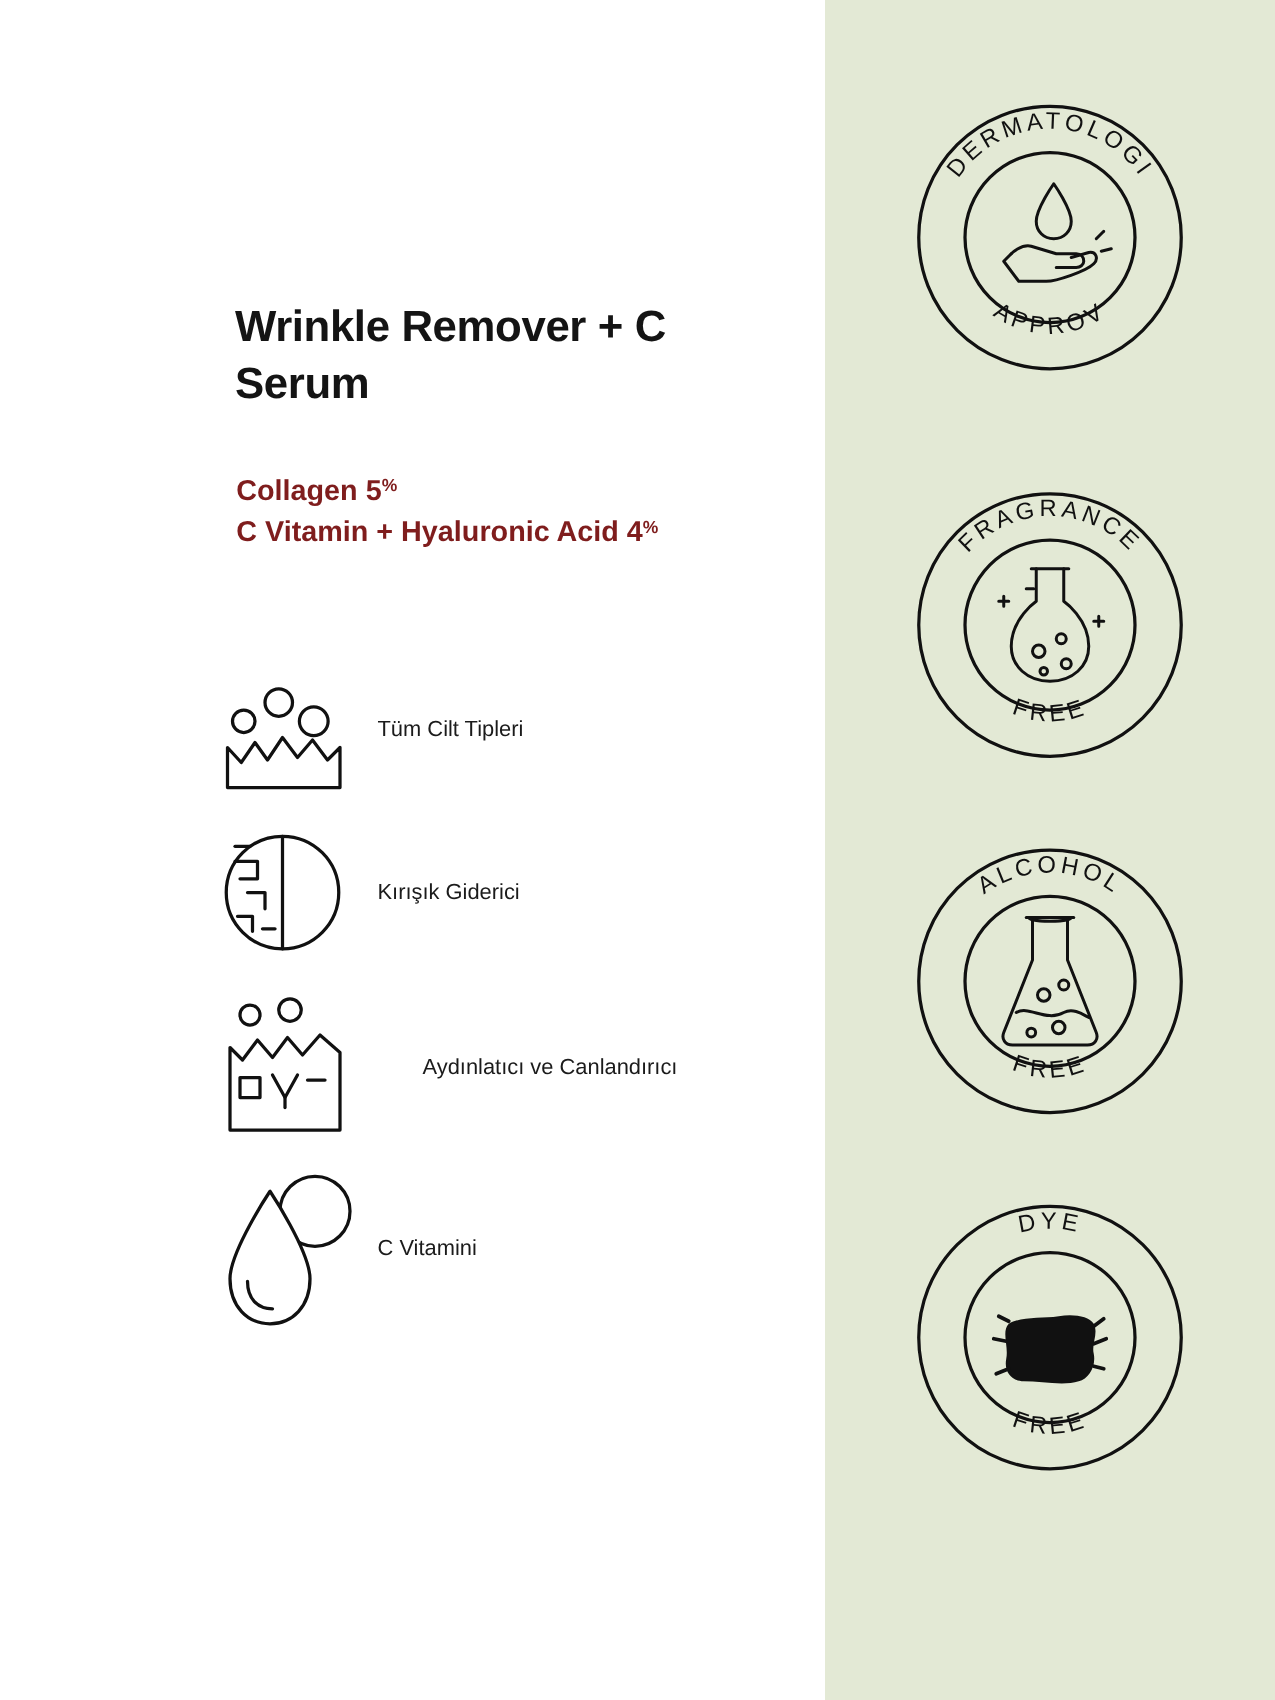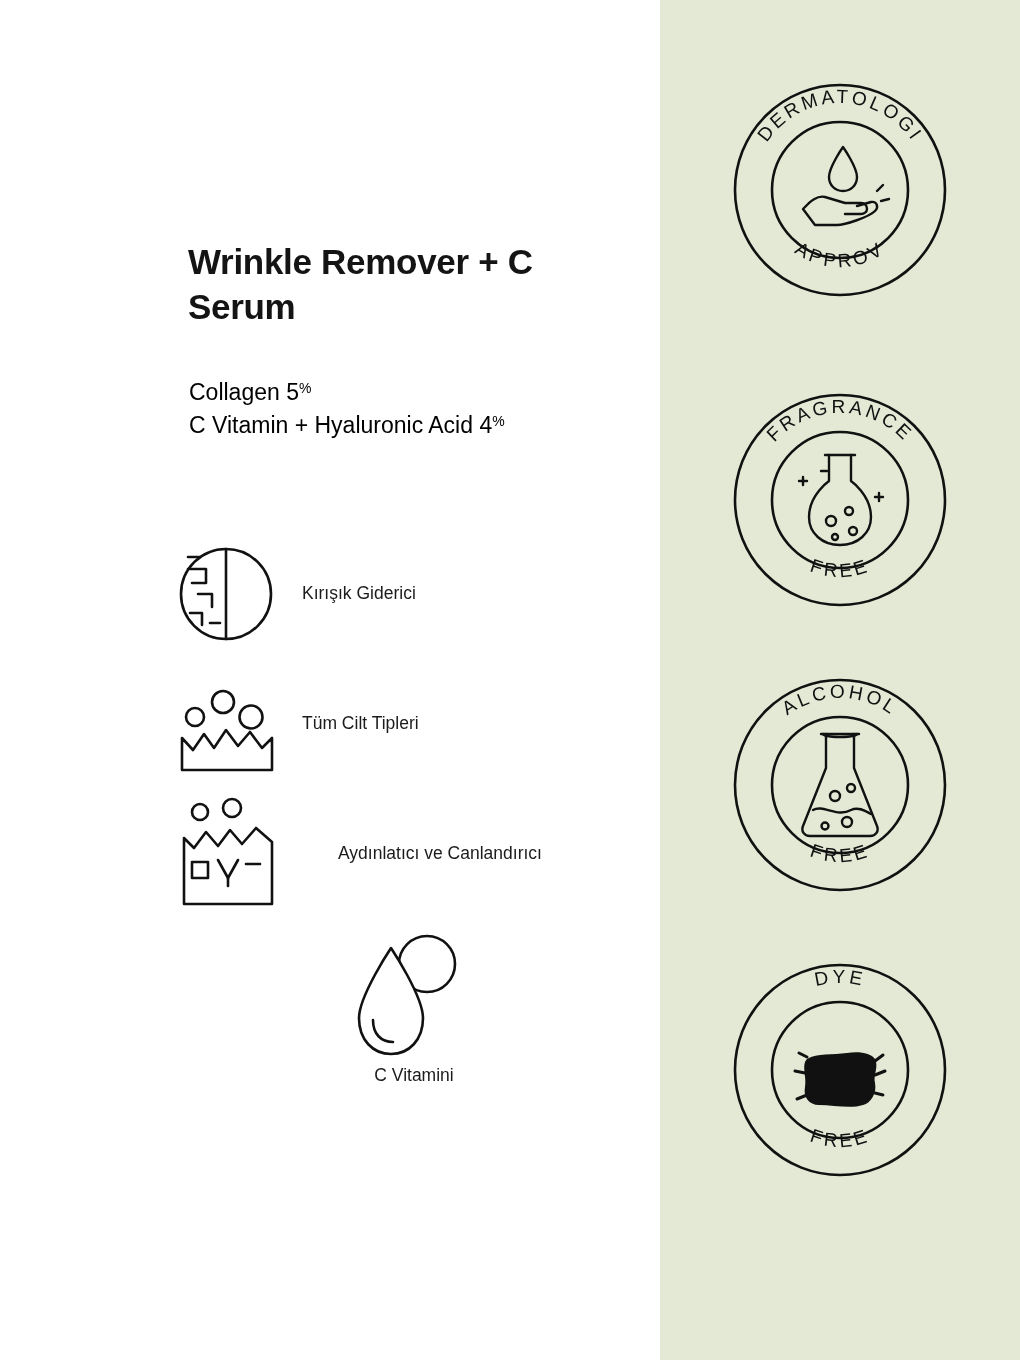--- a/index.html
+++ b/index.html
@@ -40,22 +40,22 @@
     letter-spacing: -0.3px;
     color: #141414;
   }
   .subtitle-block {
     position: absolute;
     left: 189px;
     top: 376px;
     width: 440px;
     font-size: 23px;
     line-height: 1.42;
-    color: #000000;
-    font-weight: 400;
+    color: #7f1d1d;
+    font-weight: 700;
   }
   .subtitle-block .pct {
     font-size: 14px;
     vertical-align: 7px;
     letter-spacing: 0;
   }
   
   .features {
     position: absolute;
     left: 176px;
@@ -76,21 +76,21 @@
   }
   .feature-label {
     font-size: 17.5px;
     line-height: 1.35;
     color: #1b1b1b;
     padding-left: 6px;
   }
   .row-1 { height: 120px; }
   .row-2 { height: 140px; }
   .row-3 { height: 140px; gap: 36px; }
-  .row-4 { height: 150px; flex-direction: column; }
+  .row-4 { height: 150px; }
   .row-1 .feature-label { align-self: center; }
 
   
   .right-col {
     position: relative;
     width: 360px;
     height: 1360px;
     background: #e3e9d5;
     box-sizing: border-box;
   }
@@ -121,52 +121,52 @@
   <div class="left-col">
 
     <div class="title">Wrinkle Remover + C Serum</div>
 
     <div class="subtitle-block">
       <div><span>Collagen 5</span><span class="pct">%</span></div>
       <div><span>C Vitamin + Hyaluronic Acid 4</span><span class="pct">%</span></div>
     </div>
 
     <div class="features">
+
+      <div class="feature-row row-1">
+        <div class="feature-icon">
+          <svg width="115" height="105" viewBox="0 0 115 105">
+            <g fill="none" stroke="#111" stroke-width="2.6" stroke-linecap="round" stroke-linejoin="round">
+              <circle cx="19" cy="45" r="9"></circle>
+              <circle cx="47" cy="30" r="11"></circle>
+              <circle cx="75" cy="45" r="11.5"></circle>
+              <path d="M6 98 L6 66 L17 78 L28 62 L38 76 L50 58 L62 74 L74 60 L86 76 L96 66 L96 98 Z"></path>
+            </g>
+          </svg>
+        </div>
+        <div class="feature-label">Tüm Cilt Tipleri</div>
+      </div>
 
       <div class="feature-row row-2">
         <div class="feature-icon">
           <svg width="115" height="110" viewBox="0 0 115 110">
             <g fill="none" stroke="#111" stroke-width="2.6" stroke-linecap="round" stroke-linejoin="round">
               <circle cx="50" cy="55" r="45"></circle>
               <path d="M50 10 L50 100"></path>
               <path d="M12 30 L30 30 L30 44 L16 44"></path>
               <path d="M22 55 L36 55 L36 68"></path>
               <path d="M14 74 L26 74 L26 86"></path>
               <path d="M34 84 L44 84"></path>
               <path d="M12 18 L24 18"></path>
             </g>
           </svg>
         </div>
         <div class="feature-label">Kırışık Giderici</div>
       </div>
 
-      <div class="feature-row row-1">
-        <div class="feature-icon">
-          <svg width="115" height="105" viewBox="0 0 115 105">
-            <g fill="none" stroke="#111" stroke-width="2.6" stroke-linecap="round" stroke-linejoin="round">
-              <circle cx="19" cy="45" r="9"></circle>
-              <circle cx="47" cy="30" r="11"></circle>
-              <circle cx="75" cy="45" r="11.5"></circle>
-              <path d="M6 98 L6 66 L17 78 L28 62 L38 76 L50 58 L62 74 L74 60 L86 76 L96 66 L96 98 Z"></path>
-            </g>
-          </svg>
-        </div>
-        <div class="feature-label">Tüm Cilt Tipleri</div>
-      </div>
-
       <div class="feature-row row-3">
         <div class="feature-icon">
           <svg width="115" height="120" viewBox="0 0 115 120">
             <g fill="none" stroke="#111" stroke-width="2.6" stroke-linecap="round" stroke-linejoin="round">
               <circle cx="24" cy="18" r="8"></circle>
               <circle cx="56" cy="14" r="9"></circle>
               <path d="M8 110 L8 44 L18 54 L30 38 L42 52 L54 36 L66 50 L80 34 L96 48 L96 110 Z"></path>
               <rect x="16" y="68" width="16" height="16"></rect>
               <path d="M42 66 L52 84 L62 66"></path>
               <path d="M52 84 L52 92"></path>

